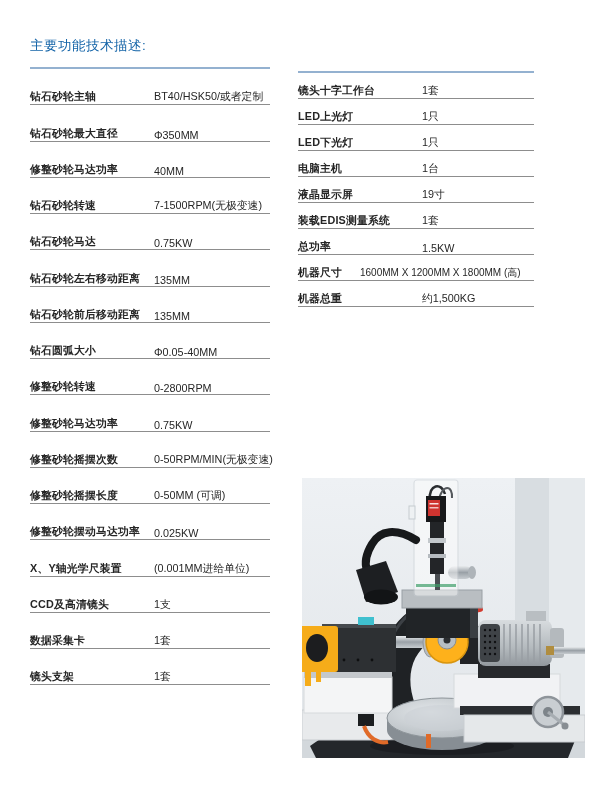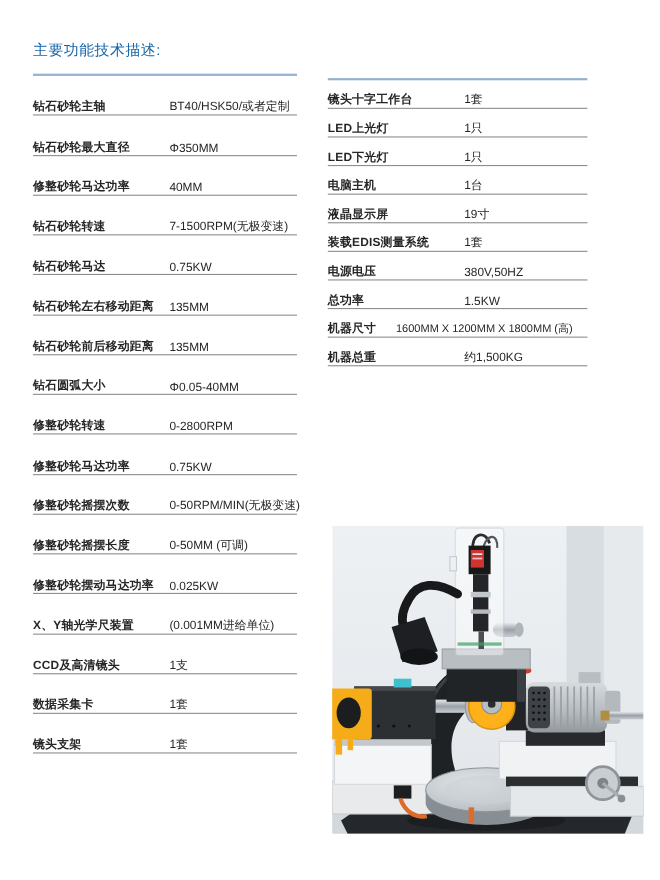--- a/index.html
+++ b/index.html
@@ -128,24 +128,20 @@
       <span class="spec-label">电脑主机</span>
       <span class="spec-value">1台</span>
     </div>
     <div class="spec-row">
       <span class="spec-label">液晶显示屏</span>
       <span class="spec-value">19寸</span>
     </div>
     <div class="spec-row">
       <span class="spec-label">装载EDIS测量系统</span>
       <span class="spec-value">1套</span>
-    </div>
-    <div class="spec-row">
-      <span class="spec-label">电源电压</span>
-      <span class="spec-value">380V,50HZ</span>
     </div>
     <div class="spec-row">
       <span class="spec-label">总功率</span>
       <span class="spec-value">1.5KW</span>
     </div>
     <div class="spec-row long">
       <span class="spec-label">机器尺寸</span>
       <span class="spec-value">1600MM X 1200MM X 1800MM (高)</span>
     </div>
     <div class="spec-row">

